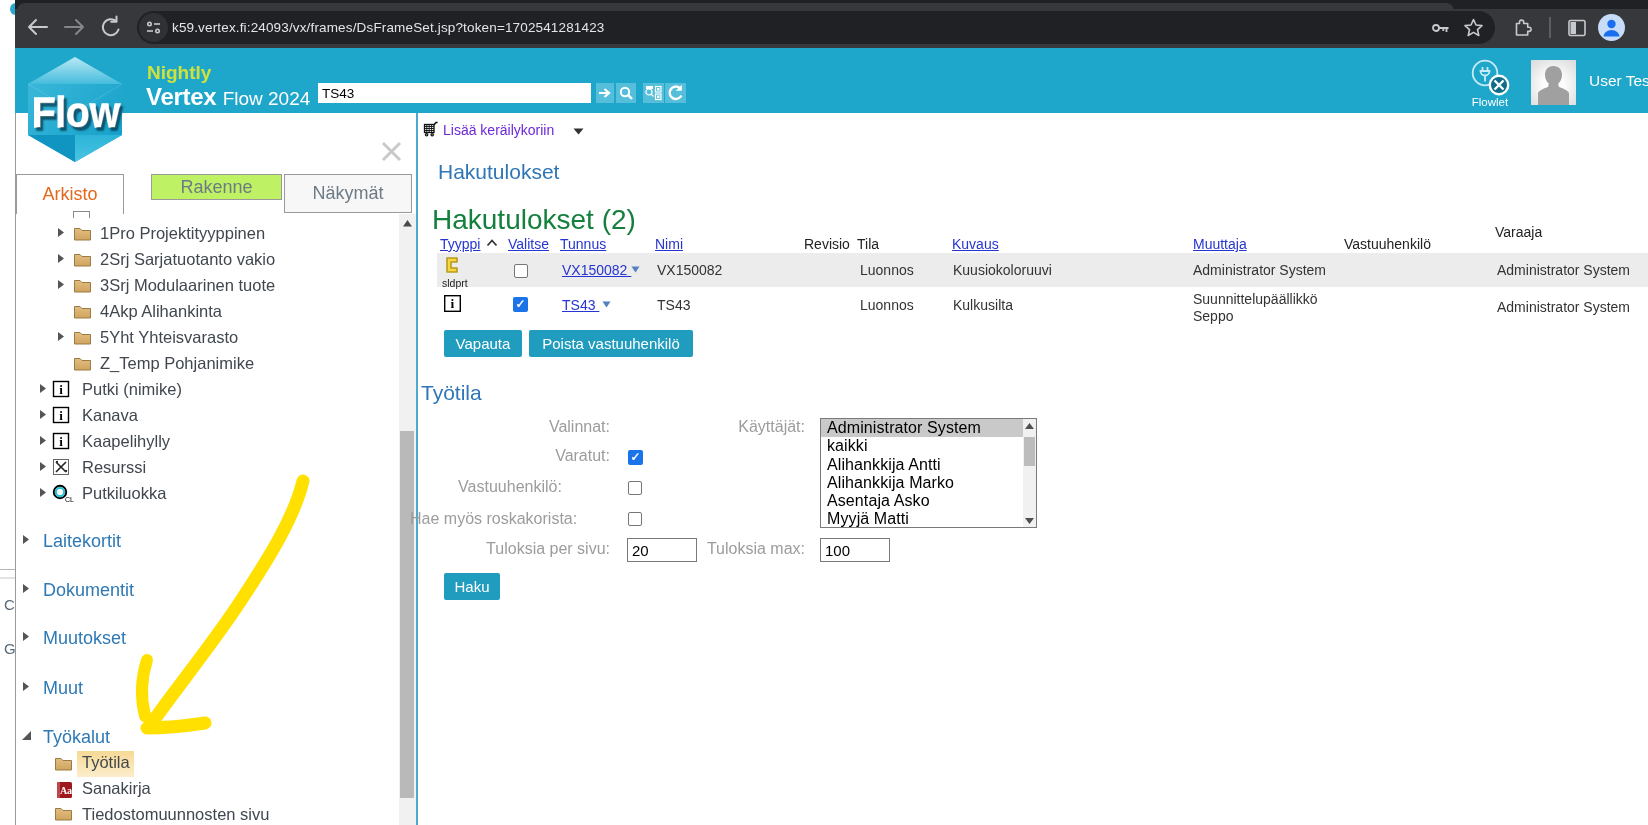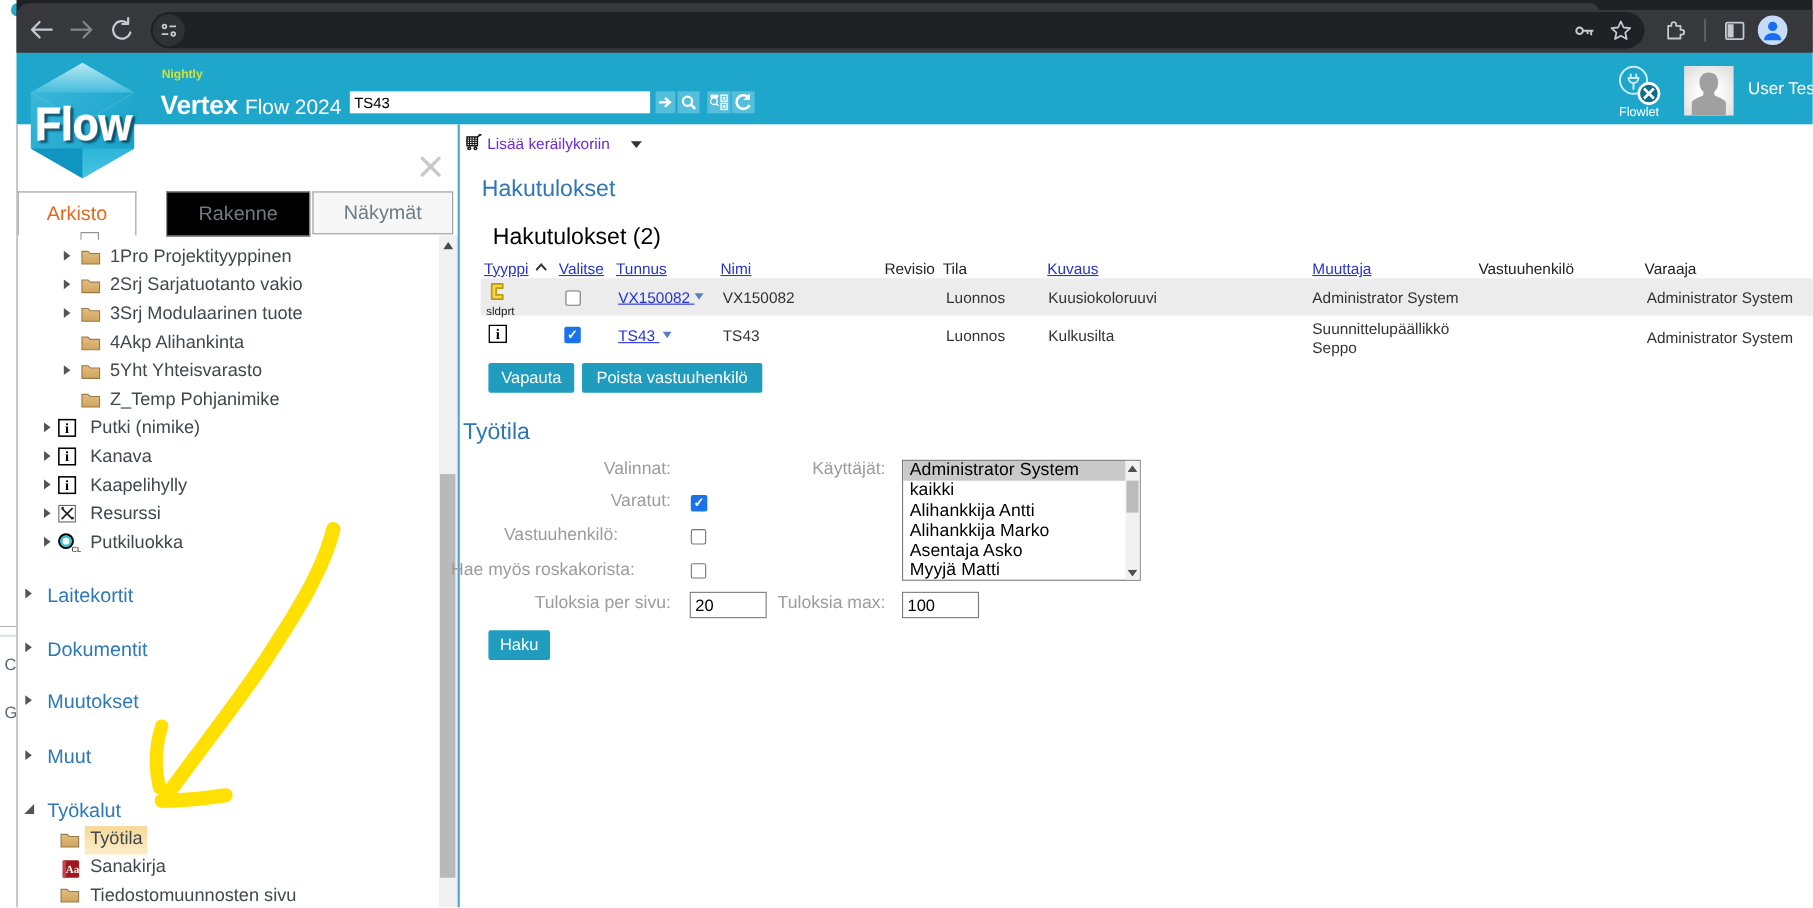--- a/index.html
+++ b/index.html
@@ -45,20 +45,21 @@
  <div class="abs" style="left:122px;top:11px;width:1358px;height:33px;background:#1f2125;border-radius:17px"></div>
  <div class="abs" style="left:124px;top:13px;width:29px;height:29px;border-radius:50%;background:#303134"></div>
  <svg class="abs" style="left:131px;top:20px" width="16" height="16" viewBox="0 0 16 16">
   <g stroke="#c6cacf" stroke-width="1.6" fill="none">
    <circle cx="3.5" cy="4" r="1.7"></circle>
         <line x1="8" y1="4" x2="14" y2="4"></line>
    <circle cx="11.5" cy="11" r="1.7"></circle>
         <line x1="1" y1="11" x2="7" y2="11"></line>
   </g>
  </svg>
+ <div class="abs" style="left:157px;top:19.5px;color:#e3e5e8;font-size:13.5px;letter-spacing:.15px;white-space:nowrap">k59.vertex.fi:24093/vx/frames/DsFrameSet.jsp?token=1702541281423</div>
 
  <svg class="abs" style="left:1416px;top:18px" width="20" height="20" viewBox="0 0 20 20">
   <g stroke="#c6cacf" stroke-width="1.8" fill="none">
    <circle cx="5" cy="10" r="3"></circle>
    <path d="M8 10 H17.5 M15.5 10.5 V14 M12.3 10.5 V13"></path>
   </g>
  </svg>
 
  <svg class="abs" style="left:1448px;top:17px" width="21" height="21" viewBox="0 0 21 21">
   <path d="M10.5 2.5 L13 8 L19 8.6 L14.5 12.6 L15.8 18.5 L10.5 15.4 L5.2 18.5 L6.5 12.6 L2 8.6 L8 8 Z" stroke="#c6cacf" stroke-width="1.6" fill="none" stroke-linejoin="round"></path>
@@ -77,21 +78,21 @@
  <div class="abs" style="left:1583px;top:14px;width:27px;height:27px;border-radius:50%;background:#c7dcf8"></div>
  <svg class="abs" style="left:1583px;top:14px" width="27" height="27" viewBox="0 0 27 27">
   <circle cx="13.5" cy="10" r="4.2" fill="#1a6ef0"></circle>
   <path d="M5.5 22.5 a8 6.5 0 0 1 16 0 z" fill="#1a6ef0"></path>
  </svg>
  <div class="abs" style="left:1627px;top:18px;color:#c6cacf;font-size:14px;font-weight:bold">⋮</div>
 </div>
 <div class="abs" style="left:15px;top:113px;width:1px;height:712px;background:#9a9a9a"></div>
 
 <div class="abs" style="left:15px;top:48px;width:1633px;height:65px;background:#1fa6cb"></div>
-<div class="abs" style="left:147px;top:62px;color:#cfe23b;font-size:11px;font-weight:bold">Nightly</div>
+<div class="abs" style="left:147px;top:62px;color:#cfe23b;font-size:19px;font-weight:bold">Nightly</div>
 <div class="abs" style="left:146px;top:83px;color:#fff;font-size:24px;font-weight:bold;letter-spacing:-0.3px">Vertex <span style="font-weight:400;font-size:19px;letter-spacing:0">Flow 2024</span></div>
 
 <div class="abs" style="left:318px;top:83px;width:273px;height:20px;background:#fff"></div>
 <div class="abs" style="left:322px;top:86px;font-size:13.5px;color:#000">TS43</div>
 <div class="abs" style="left:596px;top:83px;width:18px;height:20px;background:#54bedb"></div>
 <svg class="abs" style="left:596px;top:83px" width="18" height="20" viewBox="0 0 18 20">
     <path d="M3 10 h9 M8.5 6 l4.5 4 l-4.5 4" stroke="#fff" stroke-width="2.2" fill="none"></path>
   </svg>
 <div class="abs" style="left:616px;top:83px;width:20px;height:20px;background:#54bedb"></div>
 <svg class="abs" style="left:616px;top:83px" width="20" height="20" viewBox="0 0 20 20">
@@ -154,21 +155,21 @@
  <polygon points="48,79 48,106 95,79" fill="url(#gbot)"></polygon>
  <path d="M1 28 L48 56 L95 28" stroke="rgba(255,255,255,0.13)" stroke-width="1" fill="none"></path>
  <text x="49" y="71" text-anchor="middle" font-family="Liberation Sans" font-size="42" font-weight="bold" fill="#fff" stroke="#fff" stroke-width="1.3" paint-order="stroke" textLength="88" lengthAdjust="spacingAndGlyphs" style="text-shadow:2.5px 2.5px 2px rgba(0,45,65,.65)">Flow</text>
 </svg>
 
 <svg class="abs" style="left:380px;top:140px" width="23" height="23" viewBox="0 0 23 23">
     <path d="M3 3 L20 20 M20 3 L3 20" stroke="#c9c9c9" stroke-width="3" fill="none"></path>
   </svg>
 
 <div class="abs" style="left:16px;top:174px;width:108px;height:40px;background:#fff;border:1px solid #9a9a9a;border-bottom:none;box-sizing:border-box;color:#e2691e;font-size:18px;display:flex;align-items:center;justify-content:center">Arkisto</div>
-<div class="abs" style="left:151px;top:174px;width:131px;height:41px;background:#000000;border:1px solid #9a9a9a;box-sizing:border-box;color:#6e7b85;font-size:18px;display:flex;align-items:center;justify-content:center">Rakenne</div>
+<div class="abs" style="left:151px;top:174px;width:131px;height:26px;background:#bef264;border:1px solid #9a9a9a;box-sizing:border-box;color:#6e7b85;font-size:18px;display:flex;align-items:center;justify-content:center">Rakenne</div>
 <div class="abs" style="left:284px;top:174px;width:128px;height:39px;background:#f7f7f7;border:1px solid #9a9a9a;box-sizing:border-box;color:#6e7b85;font-size:18px;display:flex;align-items:center;justify-content:center">Näkymät</div>
 
 <div class="abs" style="left:73px;top:211px;width:17px;height:7px;overflow:hidden">
     <div style="width:15px;height:10px;border:1px solid #8a8a8a;background:#fff"></div>
   </div>
 
 <svg class="abs" style="left:0;top:0" width="420" height="825" viewBox="0 0 420 825" id="treeicons">
  <defs>
   <linearGradient id="gf" x1="0" y1="0" x2="0" y2="1">
         <stop offset="0" stop-color="#e3bd80"></stop>
@@ -272,35 +273,35 @@
  <circle cx="4.6" cy="13.8" r="1.8" fill="#111"></circle>
  <circle cx="10.2" cy="13.8" r="1.8" fill="#111"></circle>
  <circle cx="4.6" cy="13.8" r="0.5" fill="#fff"></circle>
  <circle cx="10.2" cy="13.8" r="0.5" fill="#fff"></circle>
 </svg>
 <div class="abs t15" style="left:443px;top:122px;color:#6d28d9">Lisää keräilykoriin</div>
 <svg class="abs" style="left:573px;top:128px" width="11" height="7" viewBox="0 0 11 7">
     <path d="M0.5 0.5 h10 l-5 6 Z" fill="#333"></path>
   </svg>
 <div class="abs" style="left:438px;top:160px;color:#2f76b7;font-size:21px">Hakutulokset</div>
-<div class="abs" style="left:448px;top:204px;color:#000000;font-size:21px">Hakutulokset (2)</div>
+<div class="abs" style="left:432px;top:204px;color:#15803d;font-size:28px">Hakutulokset (2)</div>
 
 <div class="abs t15" style="left:440px;top:236px"><span class="lnk">Tyyppi</span></div>
 <svg class="abs" style="left:486px;top:239px" width="12" height="8" viewBox="0 0 12 8">
     <path d="M1.5 6.5 L6 1.5 L10.5 6.5" stroke="#333" stroke-width="1.8" fill="none"></path>
   </svg>
 <div class="abs t15" style="left:508px;top:236px"><span class="lnk">Valitse</span></div>
 <div class="abs t15" style="left:560px;top:236px"><span class="lnk">Tunnus</span></div>
 <div class="abs t15" style="left:655px;top:236px"><span class="lnk">Nimi</span></div>
 <div class="abs t15" style="left:804px;top:236px;color:#222">Revisio</div>
 <div class="abs t15" style="left:857px;top:236px;color:#222">Tila</div>
 <div class="abs t15" style="left:952px;top:236px"><span class="lnk">Kuvaus</span></div>
 <div class="abs t15" style="left:1193px;top:236px"><span class="lnk">Muuttaja</span></div>
 <div class="abs t15" style="left:1344px;top:236px;color:#222">Vastuuhenkilö</div>
-<div class="abs t15" style="left:1495px;top:236px;color:#222">Varaaja</div>
+<div class="abs t15" style="left:1495px;top:224px;color:#222">Varaaja</div>
 
 <div class="abs" style="left:437px;top:253px;width:1211px;height:34px;background:#ececec"></div>
 <svg class="abs" style="left:445px;top:256px" width="17" height="18" viewBox="0 0 17 18">
  <path d="M2 2 h10 v4 h-6 v6 h6 v4 h-10 z" fill="#f5d742" stroke="#b89b1d" stroke-width="1.6" stroke-linejoin="round"></path>
 </svg>
 <div class="abs" style="left:442px;top:277px;font-size:10.5px;color:#222">sldprt</div>
 <div class="cb" style="left:514px;top:264px"></div>
 <div class="abs t15" style="left:562px;top:262px"><span class="lnk">VX150082&nbsp;</span></div>
 <svg class="abs" style="left:631px;top:266px" width="9" height="7" viewBox="0 0 9 7">
     <path d="M0.5 0.5 h8 l-4 6 Z" fill="#5580c0"></path>

